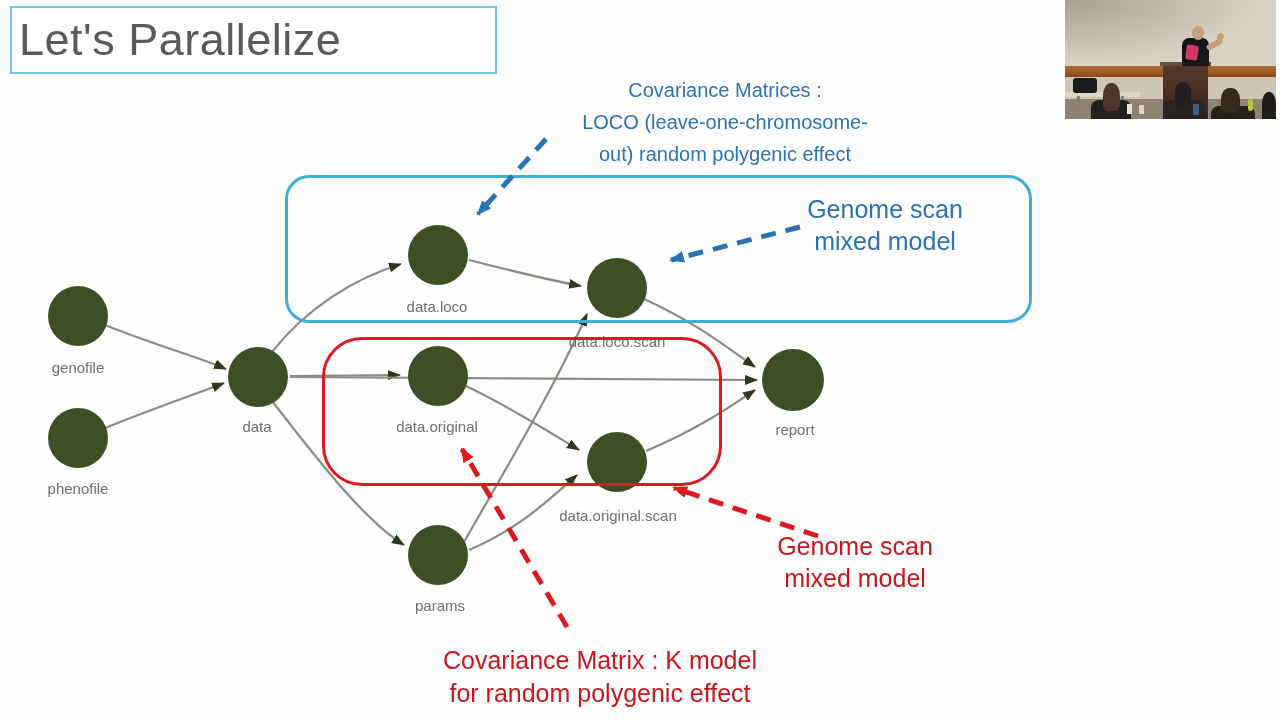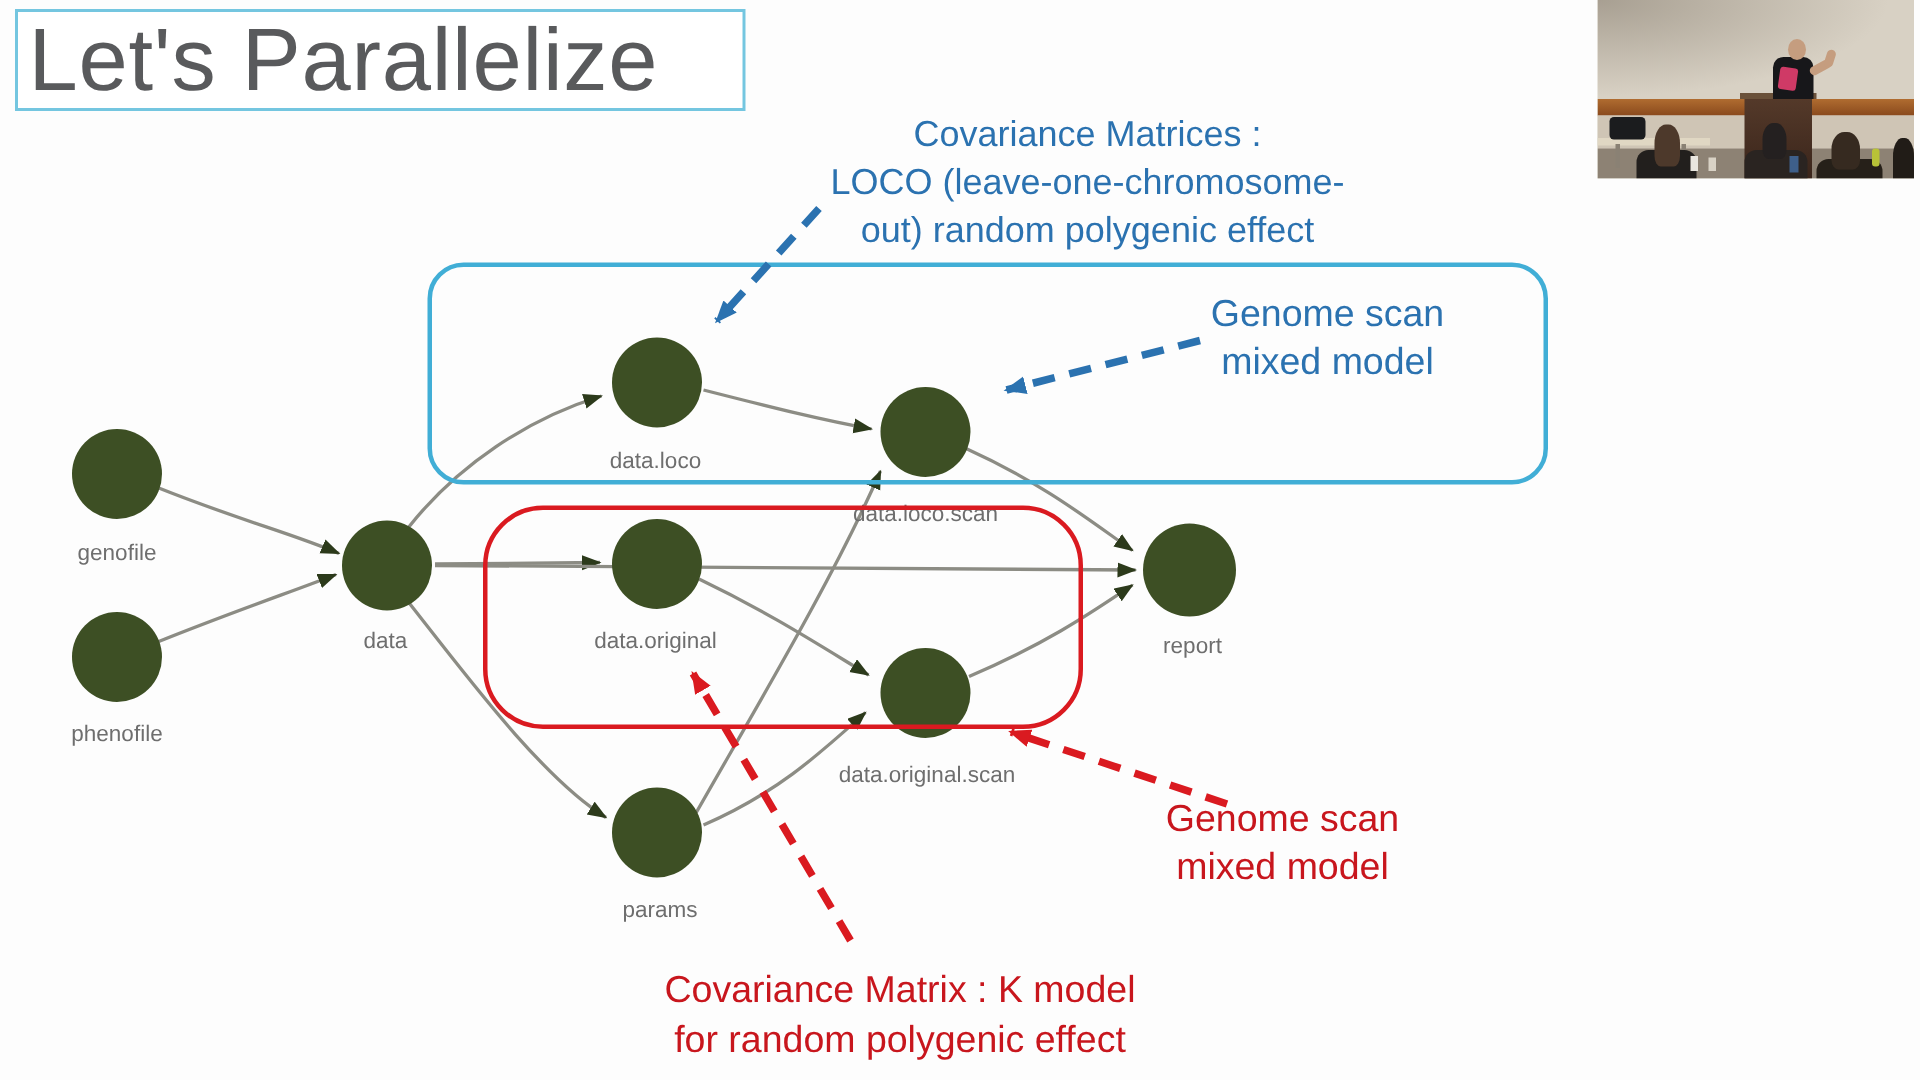--- a/index.html
+++ b/index.html
@@ -3,36 +3,36 @@
 <meta charset="utf-8">
 <style>
   * { margin:0; padding:0; box-sizing:border-box; }
   html,body { width:1280px; height:720px; }
   body { font-family:"Liberation Sans", sans-serif; background:#fdfdfd; overflow:hidden; }
   .stage { position:relative; width:1280px; height:720px; background:#fdfdfd; }
 
   
   .title-box { position:absolute; left:10px; top:6px; width:487px; height:68px;
     border:2px solid #74c6e0; background:#ffffff; display:flex; align-items:center; }
-  .title-text { font-size:59px; color:#595a5c; padding-left:7px; letter-spacing:0.5px; }
+  .title-text { font-size:45px; color:#595a5c; padding-left:7px; letter-spacing:0.5px; }
 
   
   svg.layer { position:absolute; left:0; top:0; width:1280px; height:720px; }
   .z1 { z-index:1; } .z3 { z-index:3; }
 
   
   .hl-box { position:absolute; background:transparent; z-index:2; }
   .hl-loco { left:285px; top:175px; width:747px; height:148px;
     border:3px solid #41aed6; border-radius:24px; }
   .hl-orig { left:322px; top:337px; width:400px; height:149px;
     border:3px solid #da1a20; border-radius:40px; }
 
   
   .note { position:absolute; z-index:4; text-align:center; white-space:pre-line;
-    font-size:24px; line-height:32px; font-weight:400; }
+    font-size:20px; line-height:32px; font-weight:400; }
   .note-blue { color:#2b72b0; }
   .note-red  { color:#c8161d; }
   .n-loco  { left:485px; top:74px;  width:480px; }
   .n-gblue { left:785px; top:193px; width:200px; font-size:25px; line-height:32px; }
   .n-gred  { left:755px; top:530px; width:200px; font-size:25px; line-height:32px; }
   .n-kmod  { left:410px; top:644px; width:380px; font-size:25px; line-height:33px; }
 
   
   text.nlabel { font-family:"Liberation Sans", sans-serif; font-size:15px; fill:#6e6e6e; text-anchor:middle; }
 

